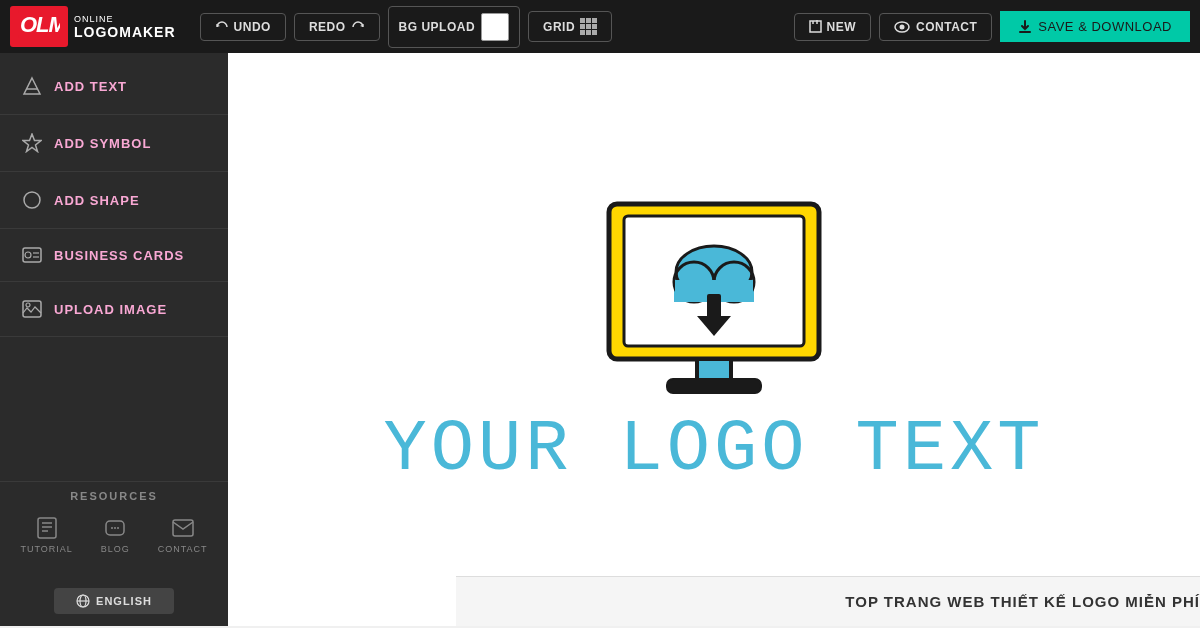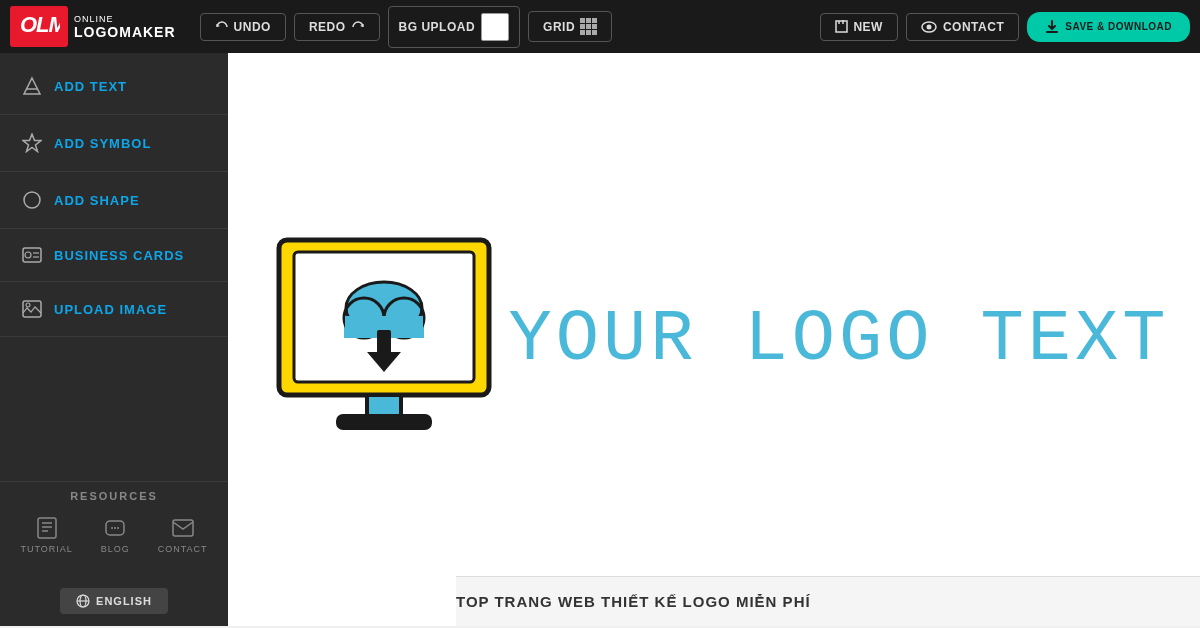--- a/index.html
+++ b/index.html
@@ -99,24 +99,24 @@
     }
     .spacer { flex: 1; }
     .save-btn {
       display: flex;
       align-items: center;
       gap: 6px;
       background: #00c9a7;
       border: none;
       color: #1a1a1a;
       padding: 8px 18px;
-      border-radius: 13px;
-      cursor: pointer;
-      font-size: 10px;
-      font-weight: bold;
+      border-radius: 0;
+      cursor: pointer;
+      font-size: 13px;
+      font-weight: normal;
       letter-spacing: 0.5px;
     }
     .preview-btn {
       display: flex;
       align-items: center;
       gap: 6px;
       background: transparent;
       border: 1.5px solid #555;
       color: #ddd;
       padding: 6px 14px;
@@ -155,21 +155,21 @@
       display: flex;
       flex-direction: column;
       padding-top: 5px;
       flex-shrink: 0;
     }
     .sidebar-item {
       display: flex;
       align-items: center;
       gap: 12px;
       padding: 18px 22px;
-      color: #0ea5e9;
+      color: #f9a8d4;
       cursor: pointer;
       font-size: 13px;
       font-weight: bold;
       letter-spacing: 1px;
       text-transform: uppercase;
       border-bottom: 1px solid #3a3a3a;
     }
     .sidebar-item svg { flex-shrink: 0; }
 
     #resources-section {
@@ -213,36 +213,36 @@
       background: #444;
       border: none;
       color: #ddd;
       padding: 6px 14px;
       border-radius: 4px;
       cursor: pointer;
       font-size: 11px;
       font-weight: bold;
       letter-spacing: 1px;
       margin: 0 auto;
-      width: 108px;
+      width: 120px;
     }
 
     
     #canvas-area {
       flex: 1;
       background: white;
       display: flex;
       flex-direction: column;
       align-items: center;
       justify-content: center;
       position: relative;
     }
     #canvas-content {
       display: flex;
-      flex-direction: row;
+      flex-direction: column;
       align-items: center;
     }
 
     
     .monitor-svg-container {
       width: 250px;
       height: 220px;
     }
 
     
@@ -264,21 +264,21 @@
       font-size: 11px;
     }
 
     
     #bottom-bar {
       background: #f5f5f5;
       border-top: 1px solid #ddd;
       height: 50px;
       display: flex;
       align-items: center;
-      justify-content: flex-start;
+      justify-content: flex-end;
       position: absolute;
       bottom: 0;
       left: 228px;
       right: 0;
     }
     .bottom-text {
       font-size: 15px;
       font-weight: bold;
       color: #333;
       letter-spacing: 1px;

